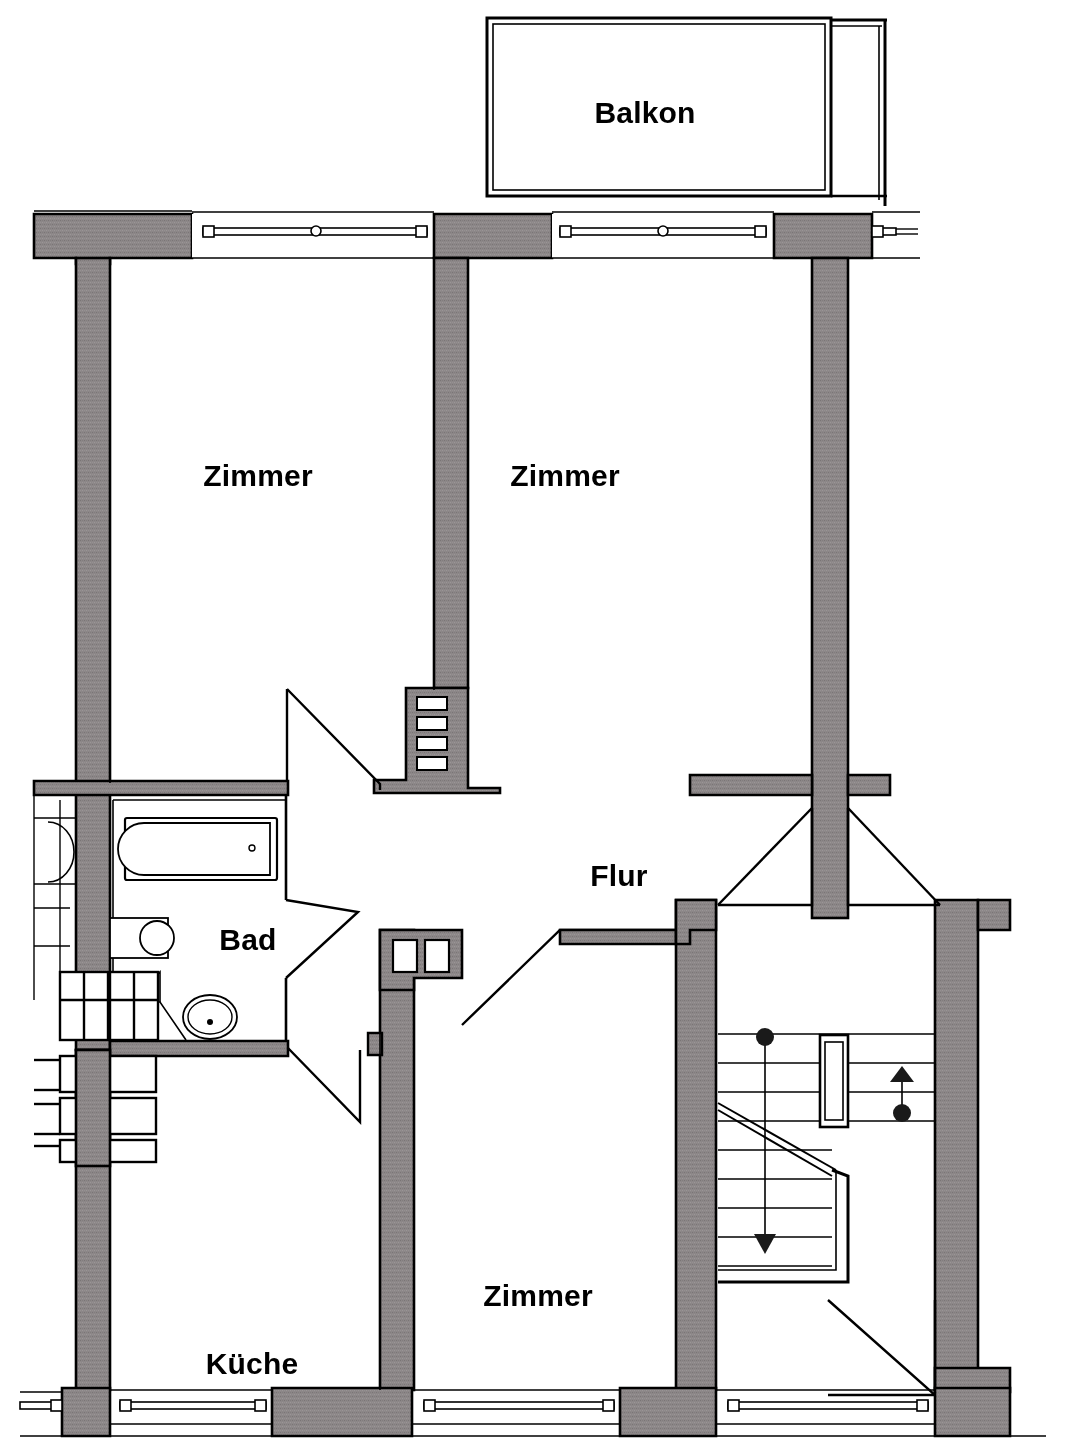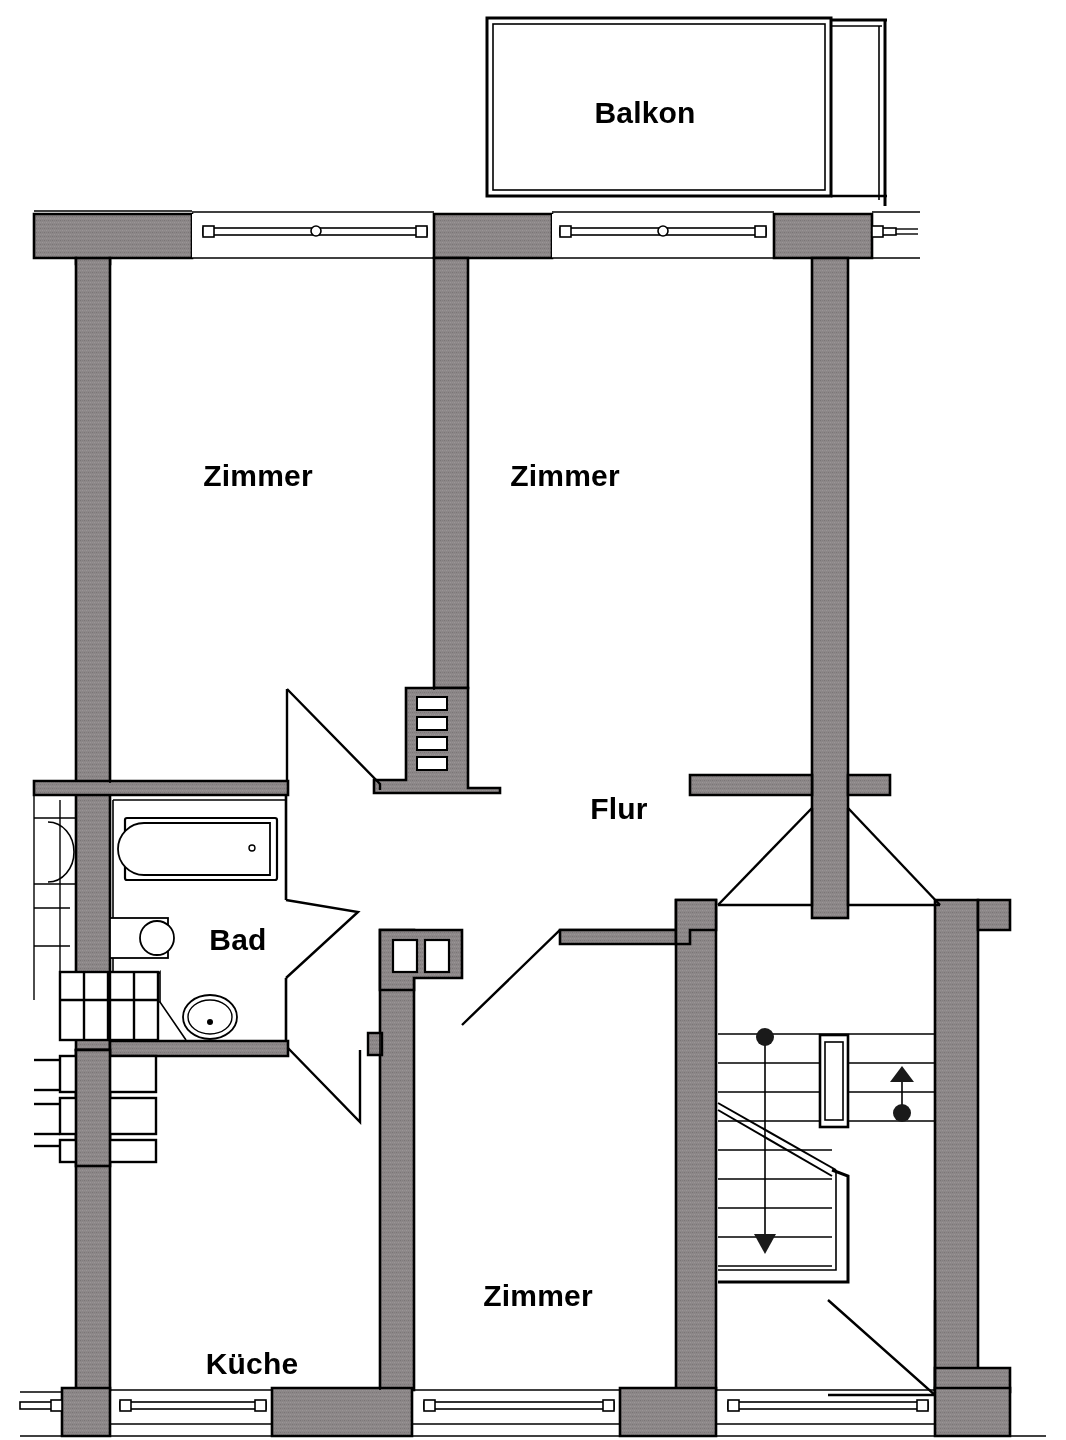--- a/index.html
+++ b/index.html
@@ -309,18 +309,18 @@
       <line x1="110" y1="1058" x2="110" y2="1390" stroke="#000000" stroke-width="1.6"></line>
       <line x1="380" y1="990" x2="380" y2="1390" stroke="#000000" stroke-width="1.6"></line>
       <line x1="414" y1="990" x2="414" y2="1390" stroke="#000000" stroke-width="1.6"></line>
     </g>
 
   </svg>
 
   <div class="room-label" style="left:645px; top:113px;">Balkon</div>
   <div class="room-label" style="left:258px; top:476px;">Zimmer</div>
   <div class="room-label" style="left:565px; top:476px;">Zimmer</div>
-  <div class="room-label" style="left:619px; top:809px;">Flur</div>
-  <div class="room-label" style="left:238px; top:940px;">Bad</div>
+  <div class="room-label" style="left:619px; top:876px;">Flur</div>
+  <div class="room-label" style="left:248px; top:940px;">Bad</div>
   <div class="room-label" style="left:252px; top:1364px;">Küche</div>
   <div class="room-label" style="left:538px; top:1296px;">Zimmer</div>
 
 </div>
 
 </body></html>

